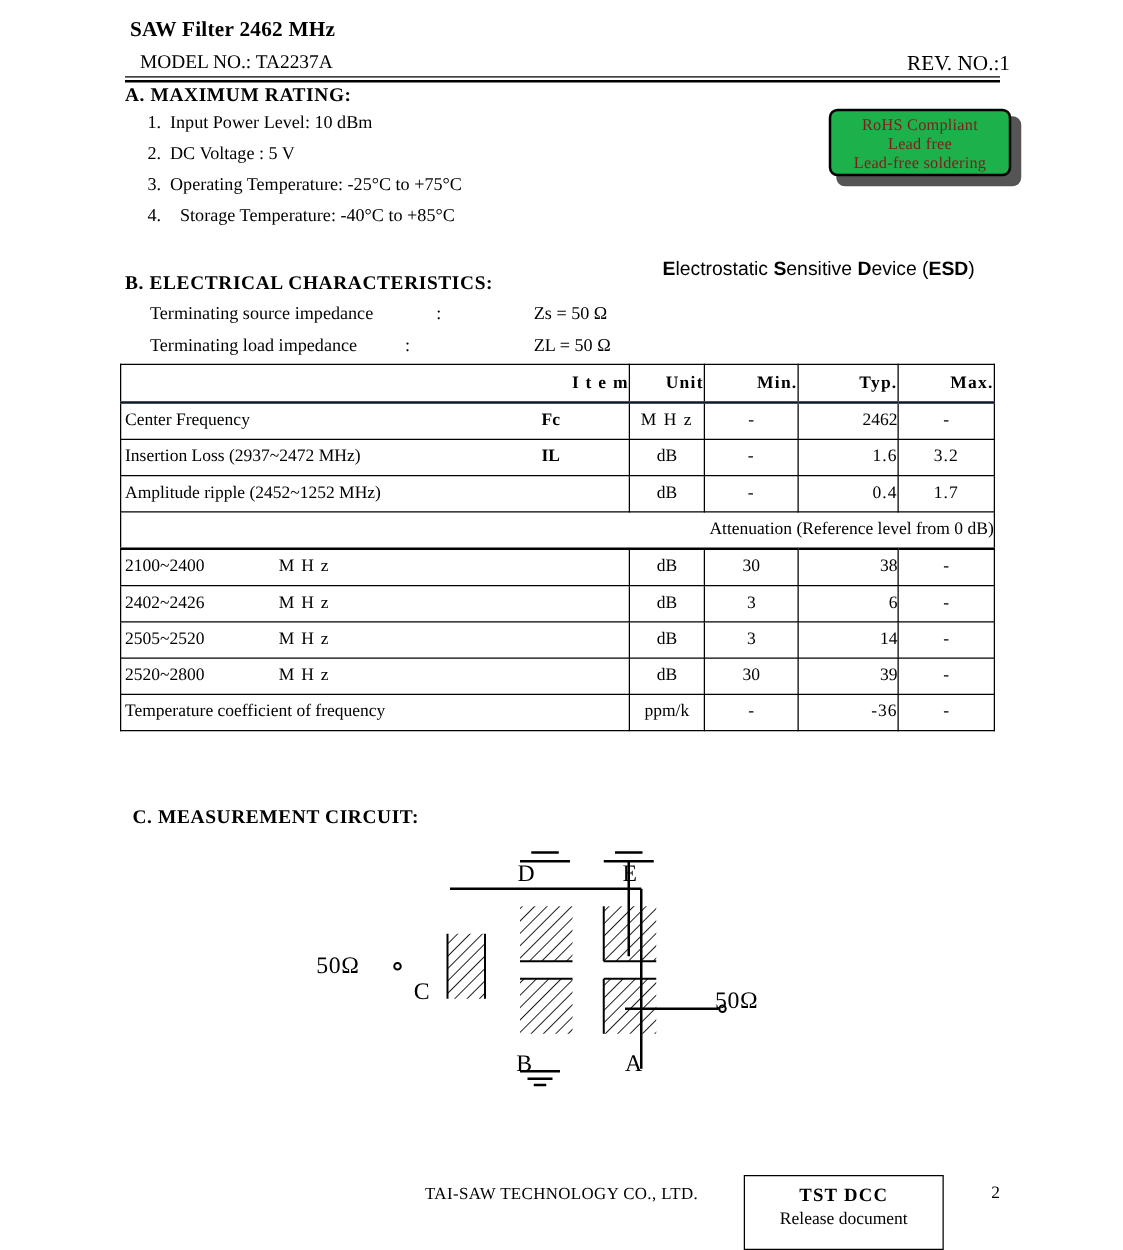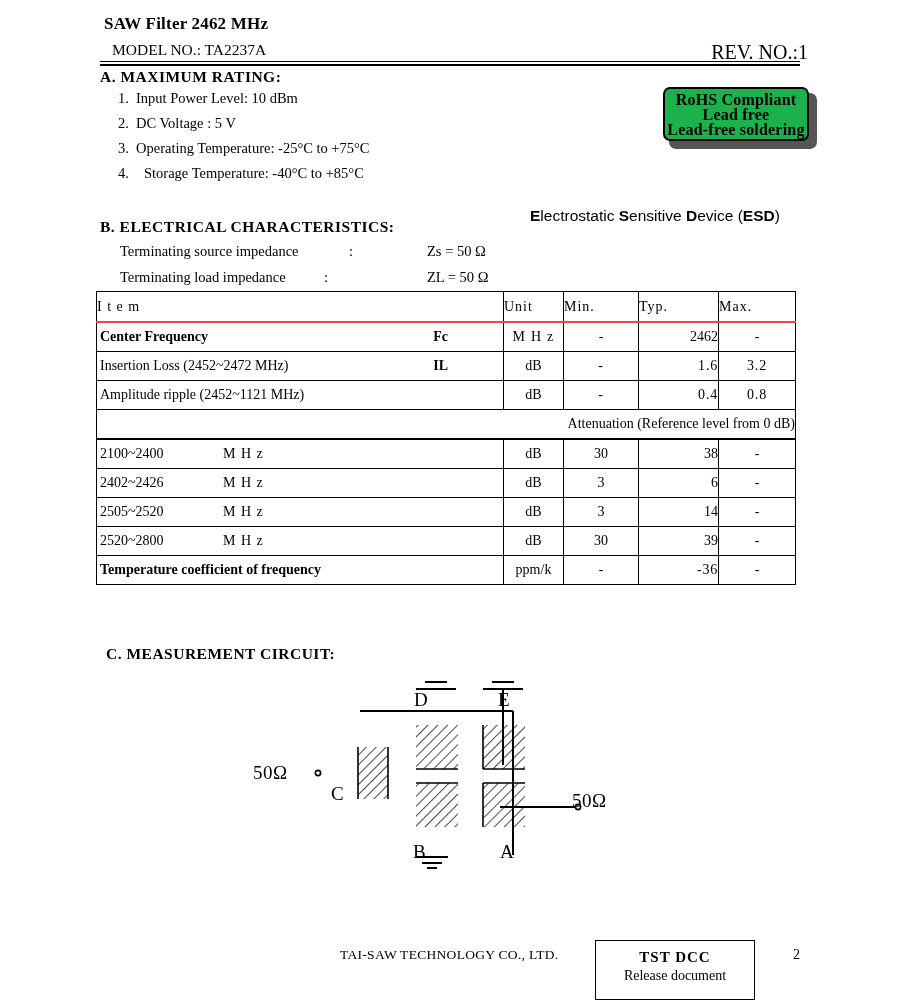--- a/index.html
+++ b/index.html
@@ -43,21 +43,21 @@
   .model-no {
     position: absolute;
     left: 4px;
     top: 0;
     font-size: 15.5px;
   }
   .rev-no {
     position: absolute;
     right: 0px;
     top: 0;
-    font-size: 20px;
+    font-size: 17px;
   }
   .rule-thin {
     position: absolute;
     left: 100px;
     top: 61px;
     width: 700px;
     height: 1px;
     background: #000;
   }
   .rule-thick {
@@ -128,23 +128,23 @@
     background: #1CB14B;
     border: 2px solid #000000;
     border-radius: 7px;
     box-sizing: border-box;
     display: flex;
     flex-direction: column;
     align-items: center;
     justify-content: center;
   }
   .rohs-line {
-    color: #000000;
-    font-size: 16px;
-    font-weight: bold;
+    color: #7f1d1d;
+    font-size: 13px;
+    font-weight: normal;
     line-height: 15px;
     white-space: nowrap;
     letter-spacing: 0.2px;
   }
 
   .esd-line {
     position: absolute;
     left: 530px;
     top: 167px;
     font-family: "Liberation Sans", "DejaVu Sans", sans-serif;
@@ -190,25 +190,25 @@
     font-size: 14px;
     table-layout: fixed;
   }
   .spec-table td {
     border: 1px solid #000000;
     padding: 0;
     height: 28px;
     vertical-align: middle;
   }
   .spec-table tr.hdr td {
-    text-align: left;
-    font-weight: normal;
+    text-align: right;
+    font-weight: bold;
     letter-spacing: 1px;
     height: 29px;
-    border-bottom: 2px solid #ef4444;
+    border-bottom: 2px solid #0f172a;
   }
   .c-item  { width: 407px; }
   .c-unit  { width: 60px;  text-align: center; }
   .c-min   { width: 75px;  text-align: center; }
   .c-typ   { width: 80px;  text-align: right; }
   .c-max   { width: 77px;  text-align: center; }
 
   .item-cell {
     position: relative;
     height: 28px;
@@ -227,21 +227,21 @@
     transform: translateY(-50%);
     font-weight: bold;
   }
   .item-unit2 {
     position: absolute;
     left: 126px;
     top: 50%;
     transform: translateY(-50%);
     letter-spacing: 1px;
   }
-  .bold-item .item-name { font-weight: bold; }
+  .bold-item .item-name { font-weight: normal; }
   .sp { letter-spacing: 1.2px; }
   .sp2 { letter-spacing: 0.8px; }
   .thickline td { border-top: 2px solid #000; margin-top: 28px; }
   .fullrow td { text-align: right; }
 
   
   .sec-c-title {
     position: absolute;
     left: 106px;
     top: 645px;
@@ -401,41 +401,41 @@
         </td>
         <td class="c-unit sp">M H z</td>
         <td class="c-min">-</td>
         <td class="c-typ">2462</td>
         <td class="c-max">-</td>
       </tr>
 
       <tr>
         <td class="c-item">
           <div class="item-cell">
-            <span class="item-name">Insertion Loss (2452~2472 MHz)</span>
+            <span class="item-name">Insertion Loss (2937~2472 MHz)</span>
             <span class="item-sym">IL</span>
           </div>
         </td>
         <td class="c-unit">dB</td>
         <td class="c-min sp2">-</td>
         <td class="c-typ sp2">1.6</td>
         <td class="c-max sp2">3.2</td>
       </tr>
 
       <tr>
         <td class="c-item">
           <div class="item-cell">
-            <span class="item-name">Amplitude ripple (2452~1121 MHz)</span>
+            <span class="item-name">Amplitude ripple (2452~1252 MHz)</span>
             <span class="item-sym"></span>
           </div>
         </td>
         <td class="c-unit">dB</td>
         <td class="c-min sp2">-</td>
         <td class="c-typ sp2">0.4</td>
-        <td class="c-max sp2">0.8</td>
+        <td class="c-max sp2">1.7</td>
       </tr>
 
 
       <tr class="fullrow">
         <td colspan="5" style="padding-left:3px;">Attenuation (Reference level from 0 dB)</td>
       </tr>
 
       <tr class="thickline">
         <td class="c-item">
           <div class="item-cell">

